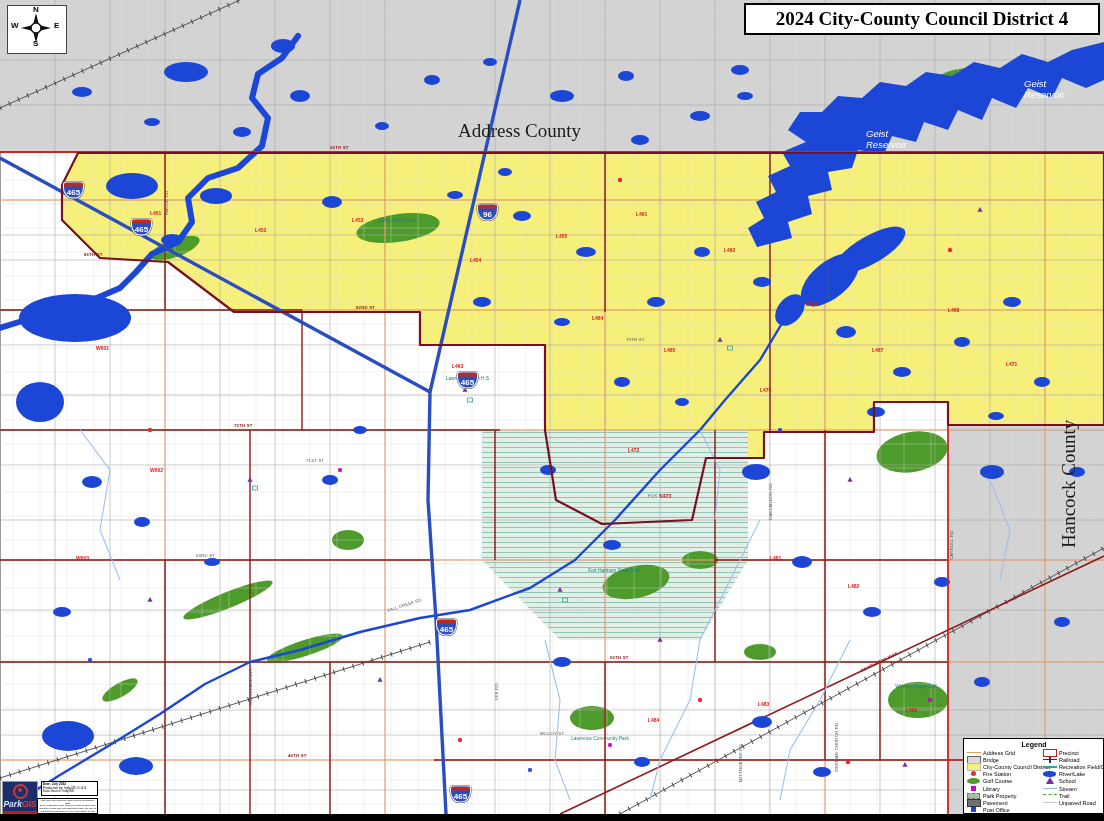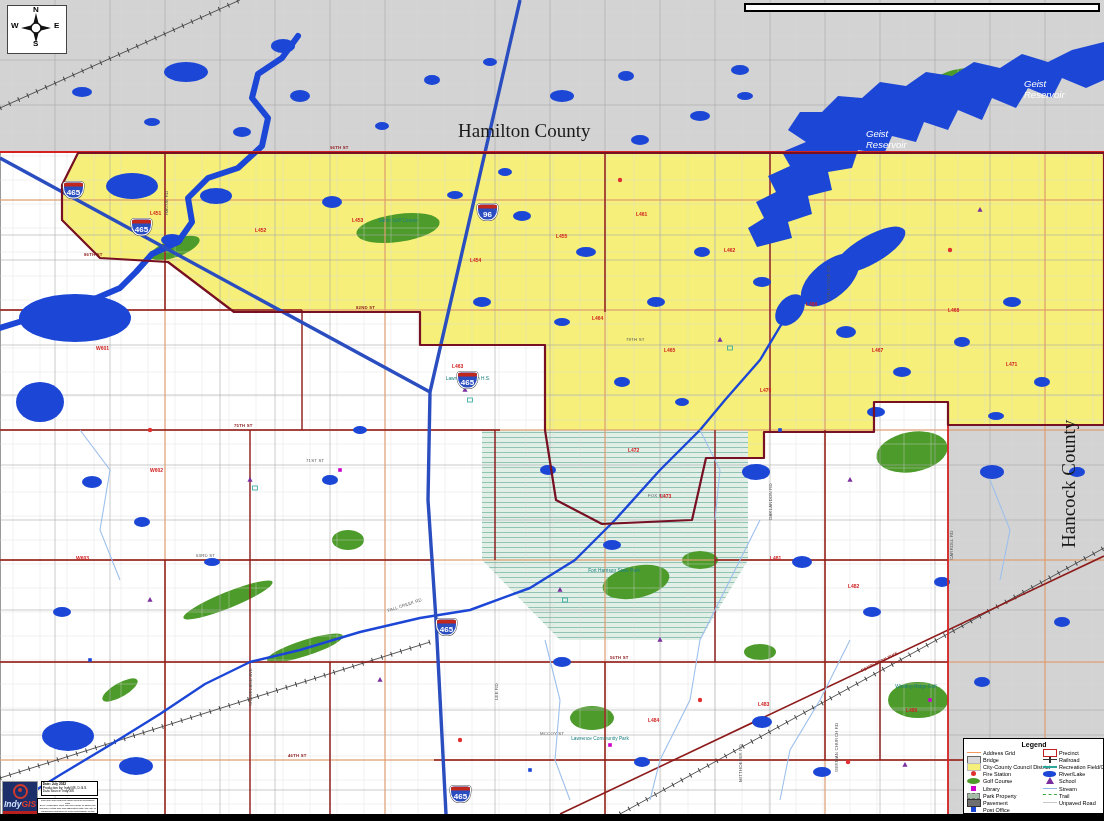--- a/index.html
+++ b/index.html
@@ -458,23 +458,24 @@
       <path d="M28,7 L31,19 L43,22 L31,25 L28,37 L25,25 L13,22 L25,19 Z" fill="#111"></path>
       <circle cx="28" cy="22" r="5" fill="#fff" stroke="#111" stroke-width="1.5"></circle>
     </svg>
     <span class="compass-letter" style="left:25px;top:-1px;">N</span>
     <span class="compass-letter" style="left:46px;top:15px;">E</span>
     <span class="compass-letter" style="left:25px;top:33px;">S</span>
     <span class="compass-letter" style="left:3px;top:15px;">W</span>
   </div>
 
   <div class="title-box">
-  </div>
-
-  <div class="county-label hamilton">Hamilton County</div>
+    <div>2024 City-County Council District 4</div>
+  </div>
+
+  <div class="county-label hamilton">Address County</div>
   <div class="county-label hancock">Hancock County</div>
 
   <div class="geist-label" style="left:866px;top:128px;">
     <div>Geist</div>
     <div>Reservoir</div>
   </div>
   <div class="geist-label" style="left:1024px;top:78px;">
     <div>Geist</div>
     <div>Reservoir</div>
   </div>
@@ -625,21 +626,21 @@
               <i></i>
             </span>
             <span class="lbl">Unpaved Road</span>
           </div>
         </div>
     </div>
   </div>
 
   <div class="logo">
     <div class="logo-circle"></div>
-    <div class="logo-text"><span class="logo-indy">Indy</span><span class="logo-gis">GIS</span></div>
+    <div class="logo-text"><span class="logo-indy">Park</span><span class="logo-gis">GIS</span></div>
     <div class="logo-bar"></div>
   </div>
   <div class="credits">
     <div class="inner">
       <div>Date: July 2022</div>
       <div>Production by: IndyGIS, D.G.S.</div>
       <div>Data Source: IndyGIS</div>
     </div>
   </div>
   <div class="disclaimer">

